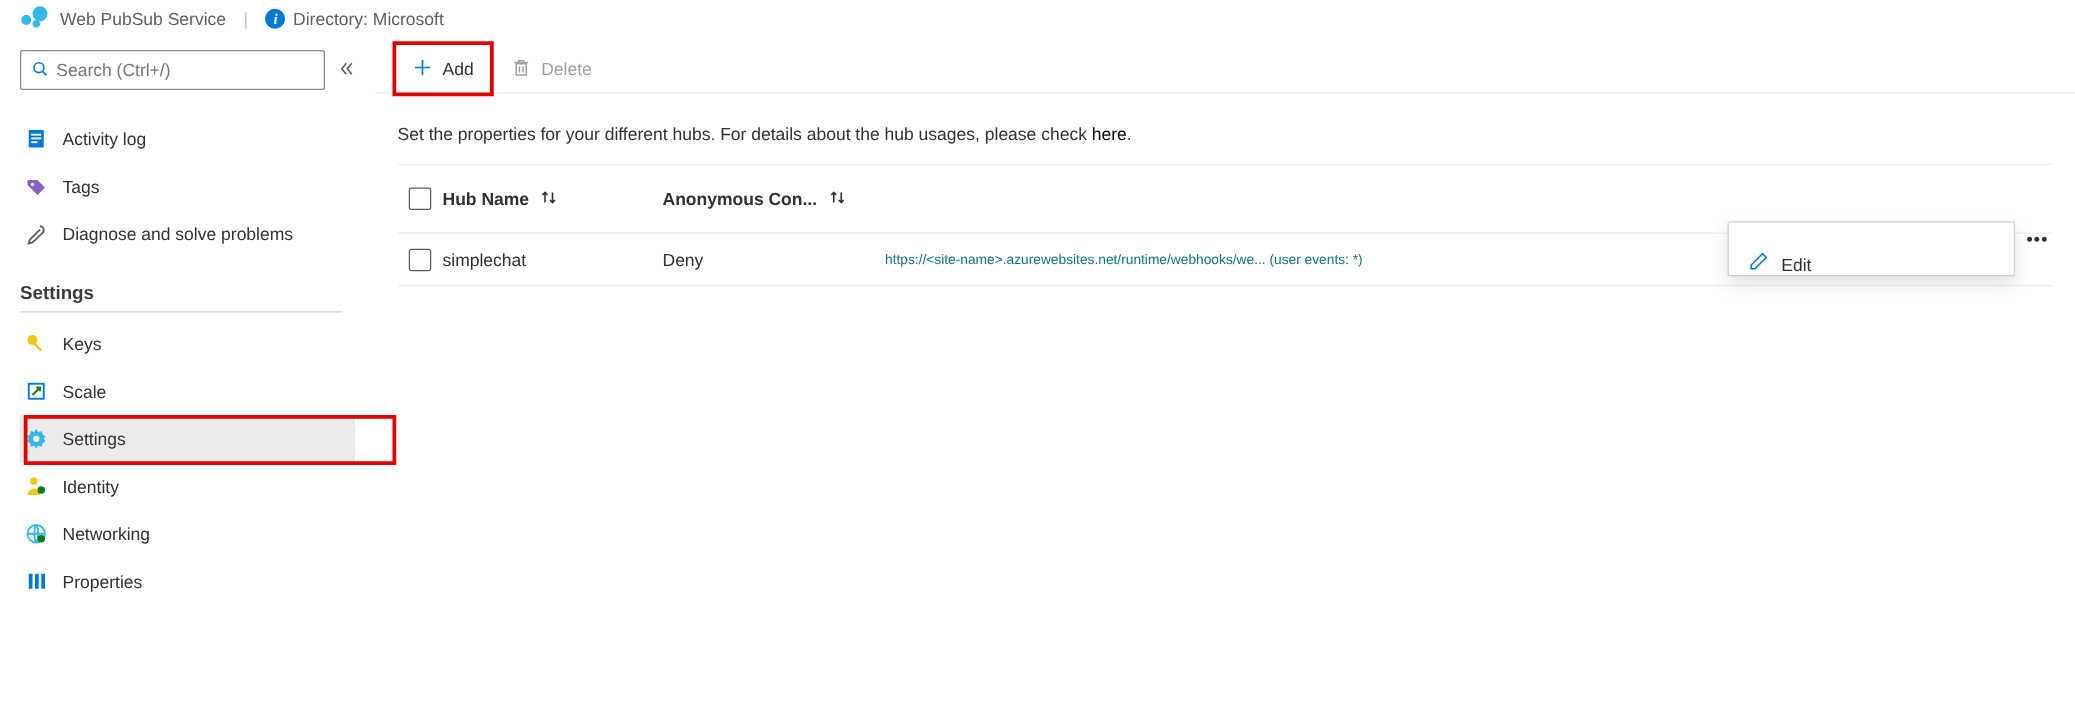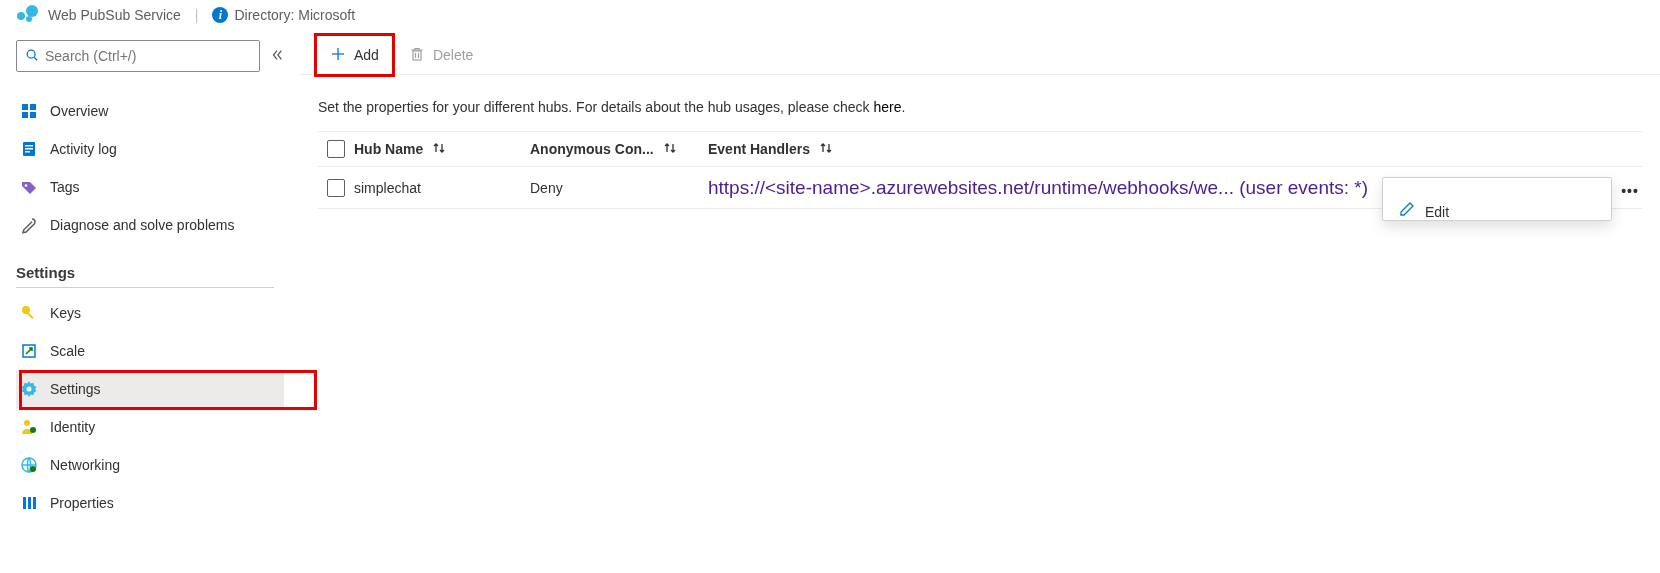--- a/index.html
+++ b/index.html
@@ -37,29 +37,29 @@
   .tbtn-add svg { color:#0078d4; }
   .tbtn-del { color:#a19f9d; }
   .tbtn-del svg { color:#a19f9d; }
   .hl-add { position:absolute; border:3px solid #e50000; pointer-events:none; }
   .divider { height:1px; background:#edebe9; margin:0; }
   .desc { padding:24px 18px 16px; color:#323130; }
   .desc a { color:#000000; text-decoration:none; cursor:pointer; }
 
   .table { padding:0 18px; }
   .thead, .trow { display:flex; align-items:center; }
-  .thead { border-top:1px solid #edebe9; border-bottom:1px solid #edebe9; height:36px; font-weight:600; }
+  .thead { border-top:1px solid #edebe9; border-bottom:1px solid #edebe9; height:56px; font-weight:600; }
   .trow { border-bottom:1px solid #edebe9; height:42px; }
   .cell-chk { width:36px; display:flex; align-items:center; justify-content:center; }
   .chk { width:18px; height:18px; border:1px solid #605e5c; border-radius:2px; cursor:pointer; }
   .cell-name { width:176px; display:flex; align-items:center; gap:8px; }
   .cell-anon { width:178px; display:flex; align-items:center; gap:8px; }
   .cell-evt  { flex:1; display:flex; align-items:center; gap:8px; }
   .sort-icon svg { width:16px; height:14px; color:#323130; }
-  .evt-text { font-size:19px; color:#4c1d95; }
+  .evt-text { font-size:11px; color:#0f766e; }
 
   .more { position:absolute; right:18px; width:24px; text-align:center; color:#323130; font-weight:700; letter-spacing:1px; cursor:pointer; }
   .ctxmenu { position:absolute; background:#fff; border:1px solid #d2d0ce; box-shadow:0 6px 14px rgba(0,0,0,.12); border-radius:2px; }
   .ctxmenu-item { display:flex; align-items:flex-end; gap:10px; height:42px; padding:0 16px; width:228px; cursor:pointer; }
   .ctxmenu-item svg { width:16px; height:16px; color:#0078d4; }
 </style>
 </head>
 <body>
 
 <div class="topbar">
@@ -97,31 +97,20 @@
             <path d="M8 3 L4 8 L8 13"></path>
             <path d="M13 3 L9 8 L13 13"></path>
           </svg>
       </span>
     </div>
 
     <div class="nav">
       <div class="nav-item">
         <span class="nav-icon">
             <svg viewBox="0 0 18 18" fill="#0078d4">
-              <rect x="2" y="2" width="6" height="6"></rect>
-              <rect x="10" y="2" width="6" height="6"></rect>
-              <rect x="2" y="10" width="6" height="6"></rect>
-              <rect x="10" y="10" width="6" height="6"></rect>
-            </svg>
-          </span>
-        <span>Overview</span>
-      </div>
-      <div class="nav-item">
-        <span class="nav-icon">
-            <svg viewBox="0 0 18 18" fill="#0078d4">
               <rect x="3" y="2" width="12" height="14" rx="1"></rect>
               <rect x="5" y="5" width="8" height="1.5" fill="#fff"></rect>
               <rect x="5" y="8" width="8" height="1.5" fill="#fff"></rect>
               <rect x="5" y="11" width="5" height="1.5" fill="#fff"></rect>
             </svg>
           </span>
         <span>Activity log</span>
       </div>
       <div class="nav-item">
         <span class="nav-icon">
@@ -245,27 +234,20 @@
                 <path d="M11 3v8M9 9l2 2 2-2"></path>
               </svg></span>
         </div>
         <div class="cell-anon">
           <span>Anonymous Con...</span>
           <span class="sort-icon"><svg viewBox="0 0 16 14" stroke="#323130" stroke-width="1.3" fill="none">
                 <path d="M5 11V3M3 5l2-2 2 2"></path>
                 <path d="M11 3v8M9 9l2 2 2-2"></path>
               </svg></span>
         </div>
-        <div class="cell-evt">
-          <span>Event Handlers</span>
-          <span class="sort-icon"><svg viewBox="0 0 16 14" stroke="#323130" stroke-width="1.3" fill="none">
-                <path d="M5 11V3M3 5l2-2 2 2"></path>
-                <path d="M11 3v8M9 9l2 2 2-2"></path>
-              </svg></span>
-        </div>
       </div>
 
       <div class="trow" id="row0">
         <div class="cell-chk">
             <div class="chk"></div>
           </div>
         <div class="cell-name">
             <span>simplechat</span>
           </div>
         <div class="cell-anon">

